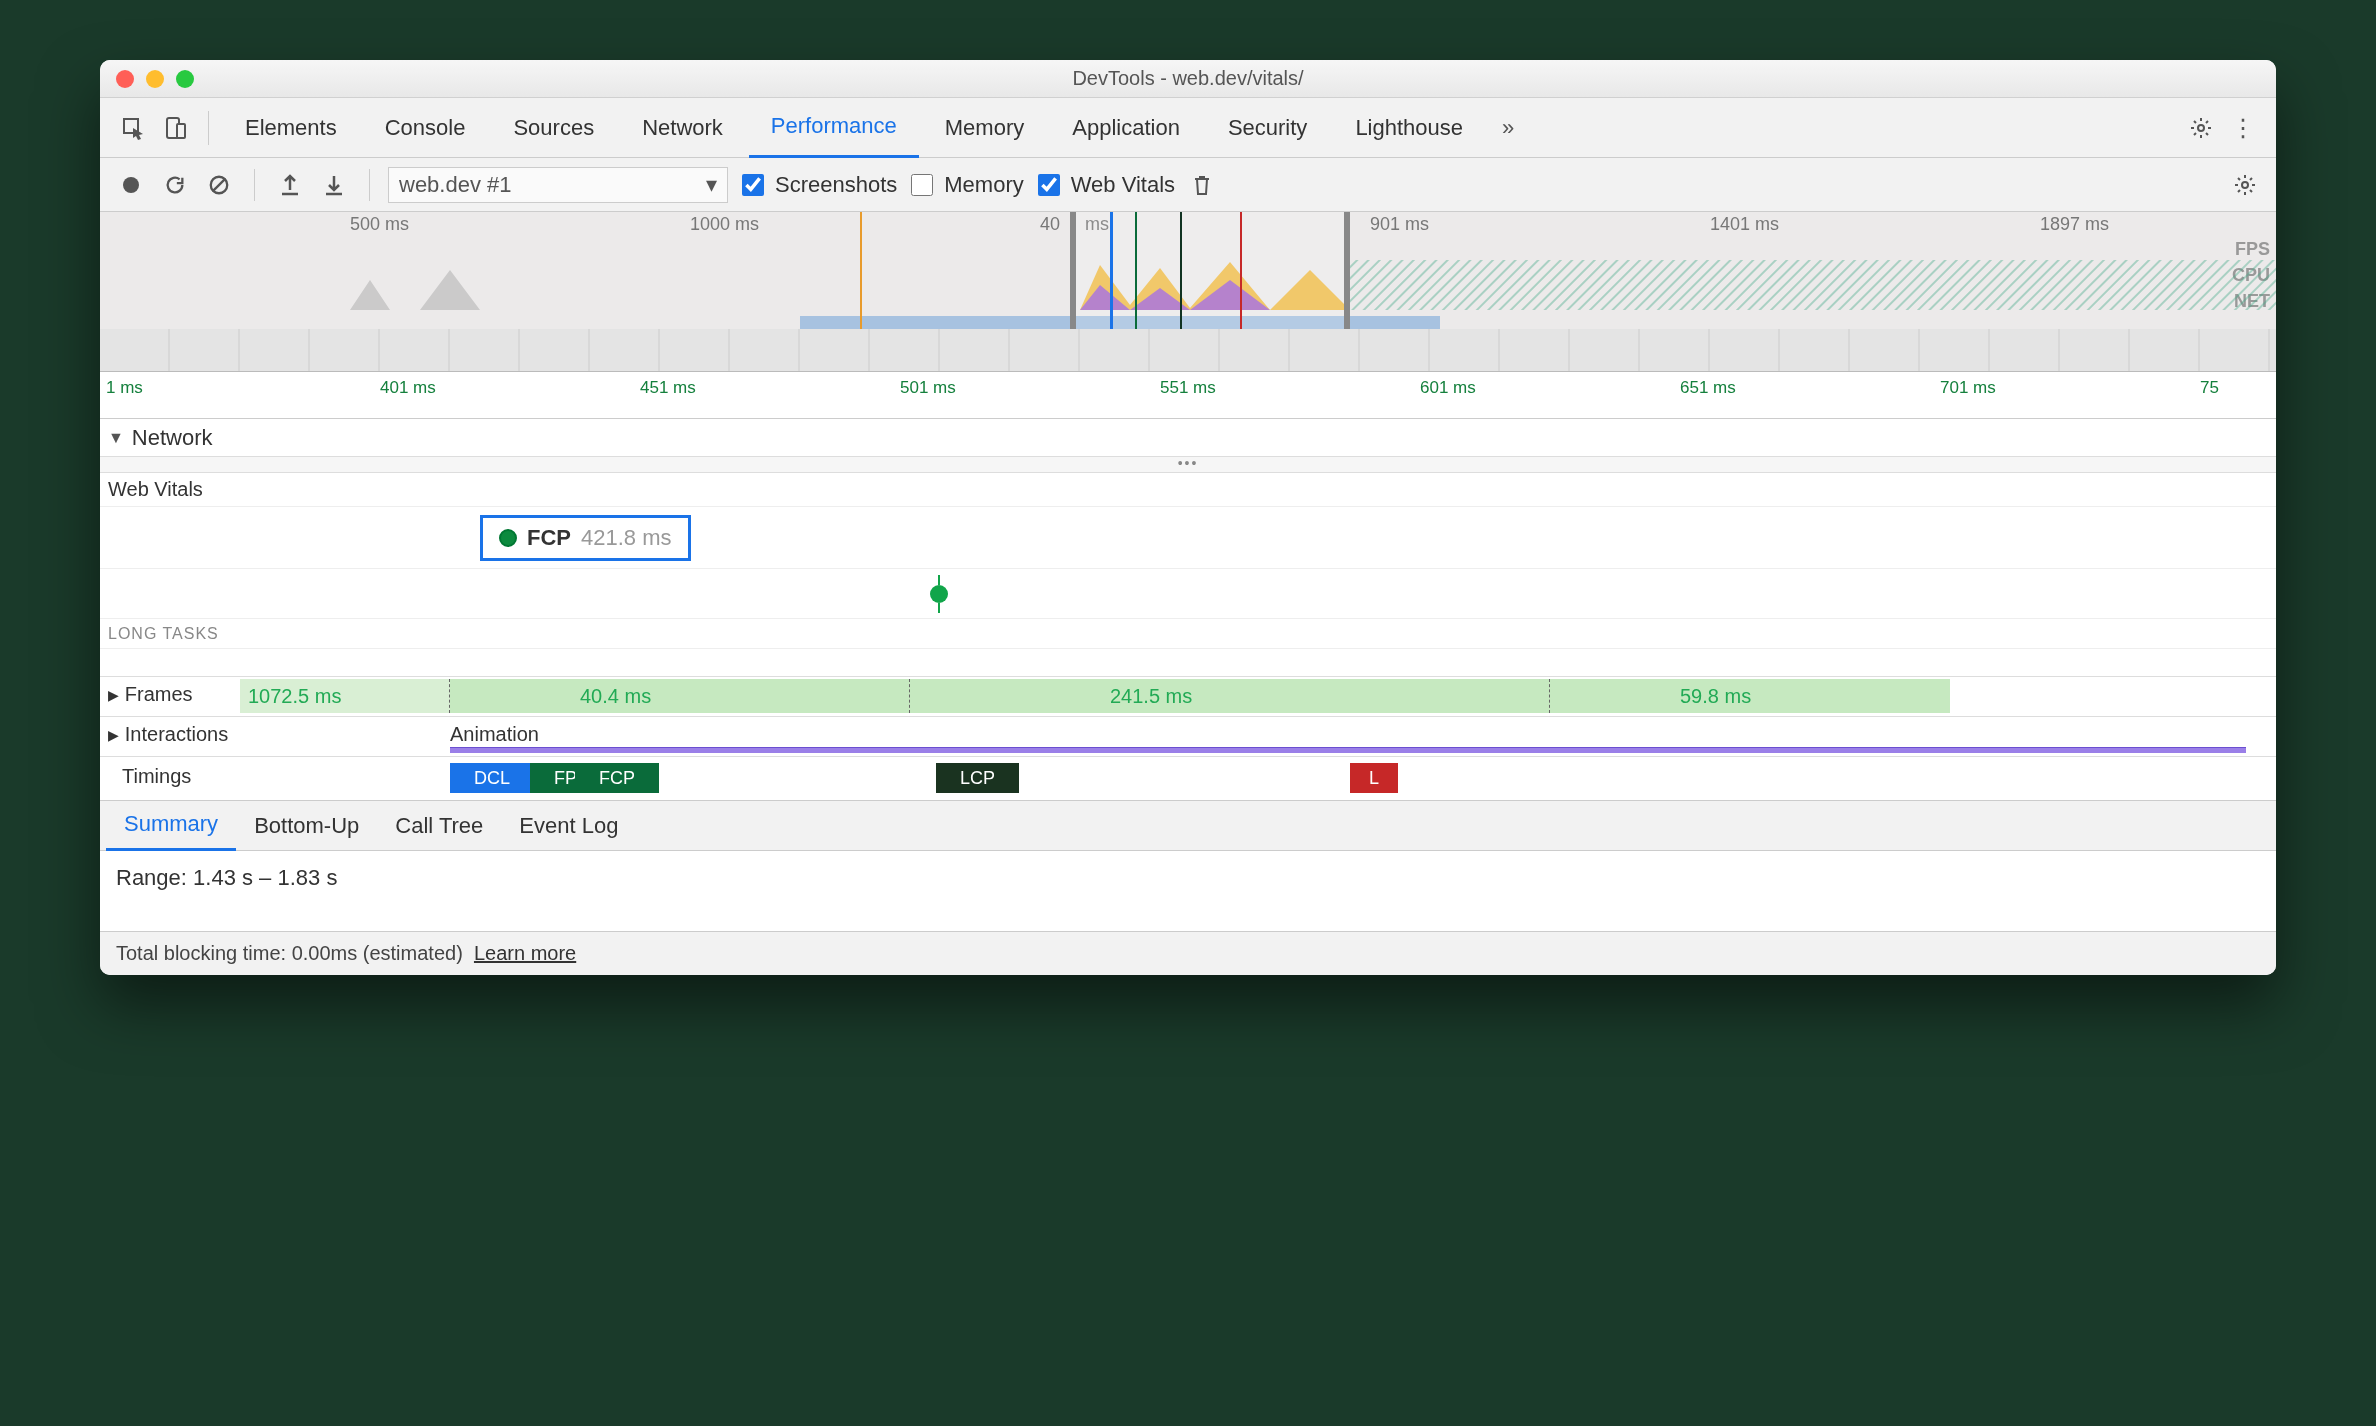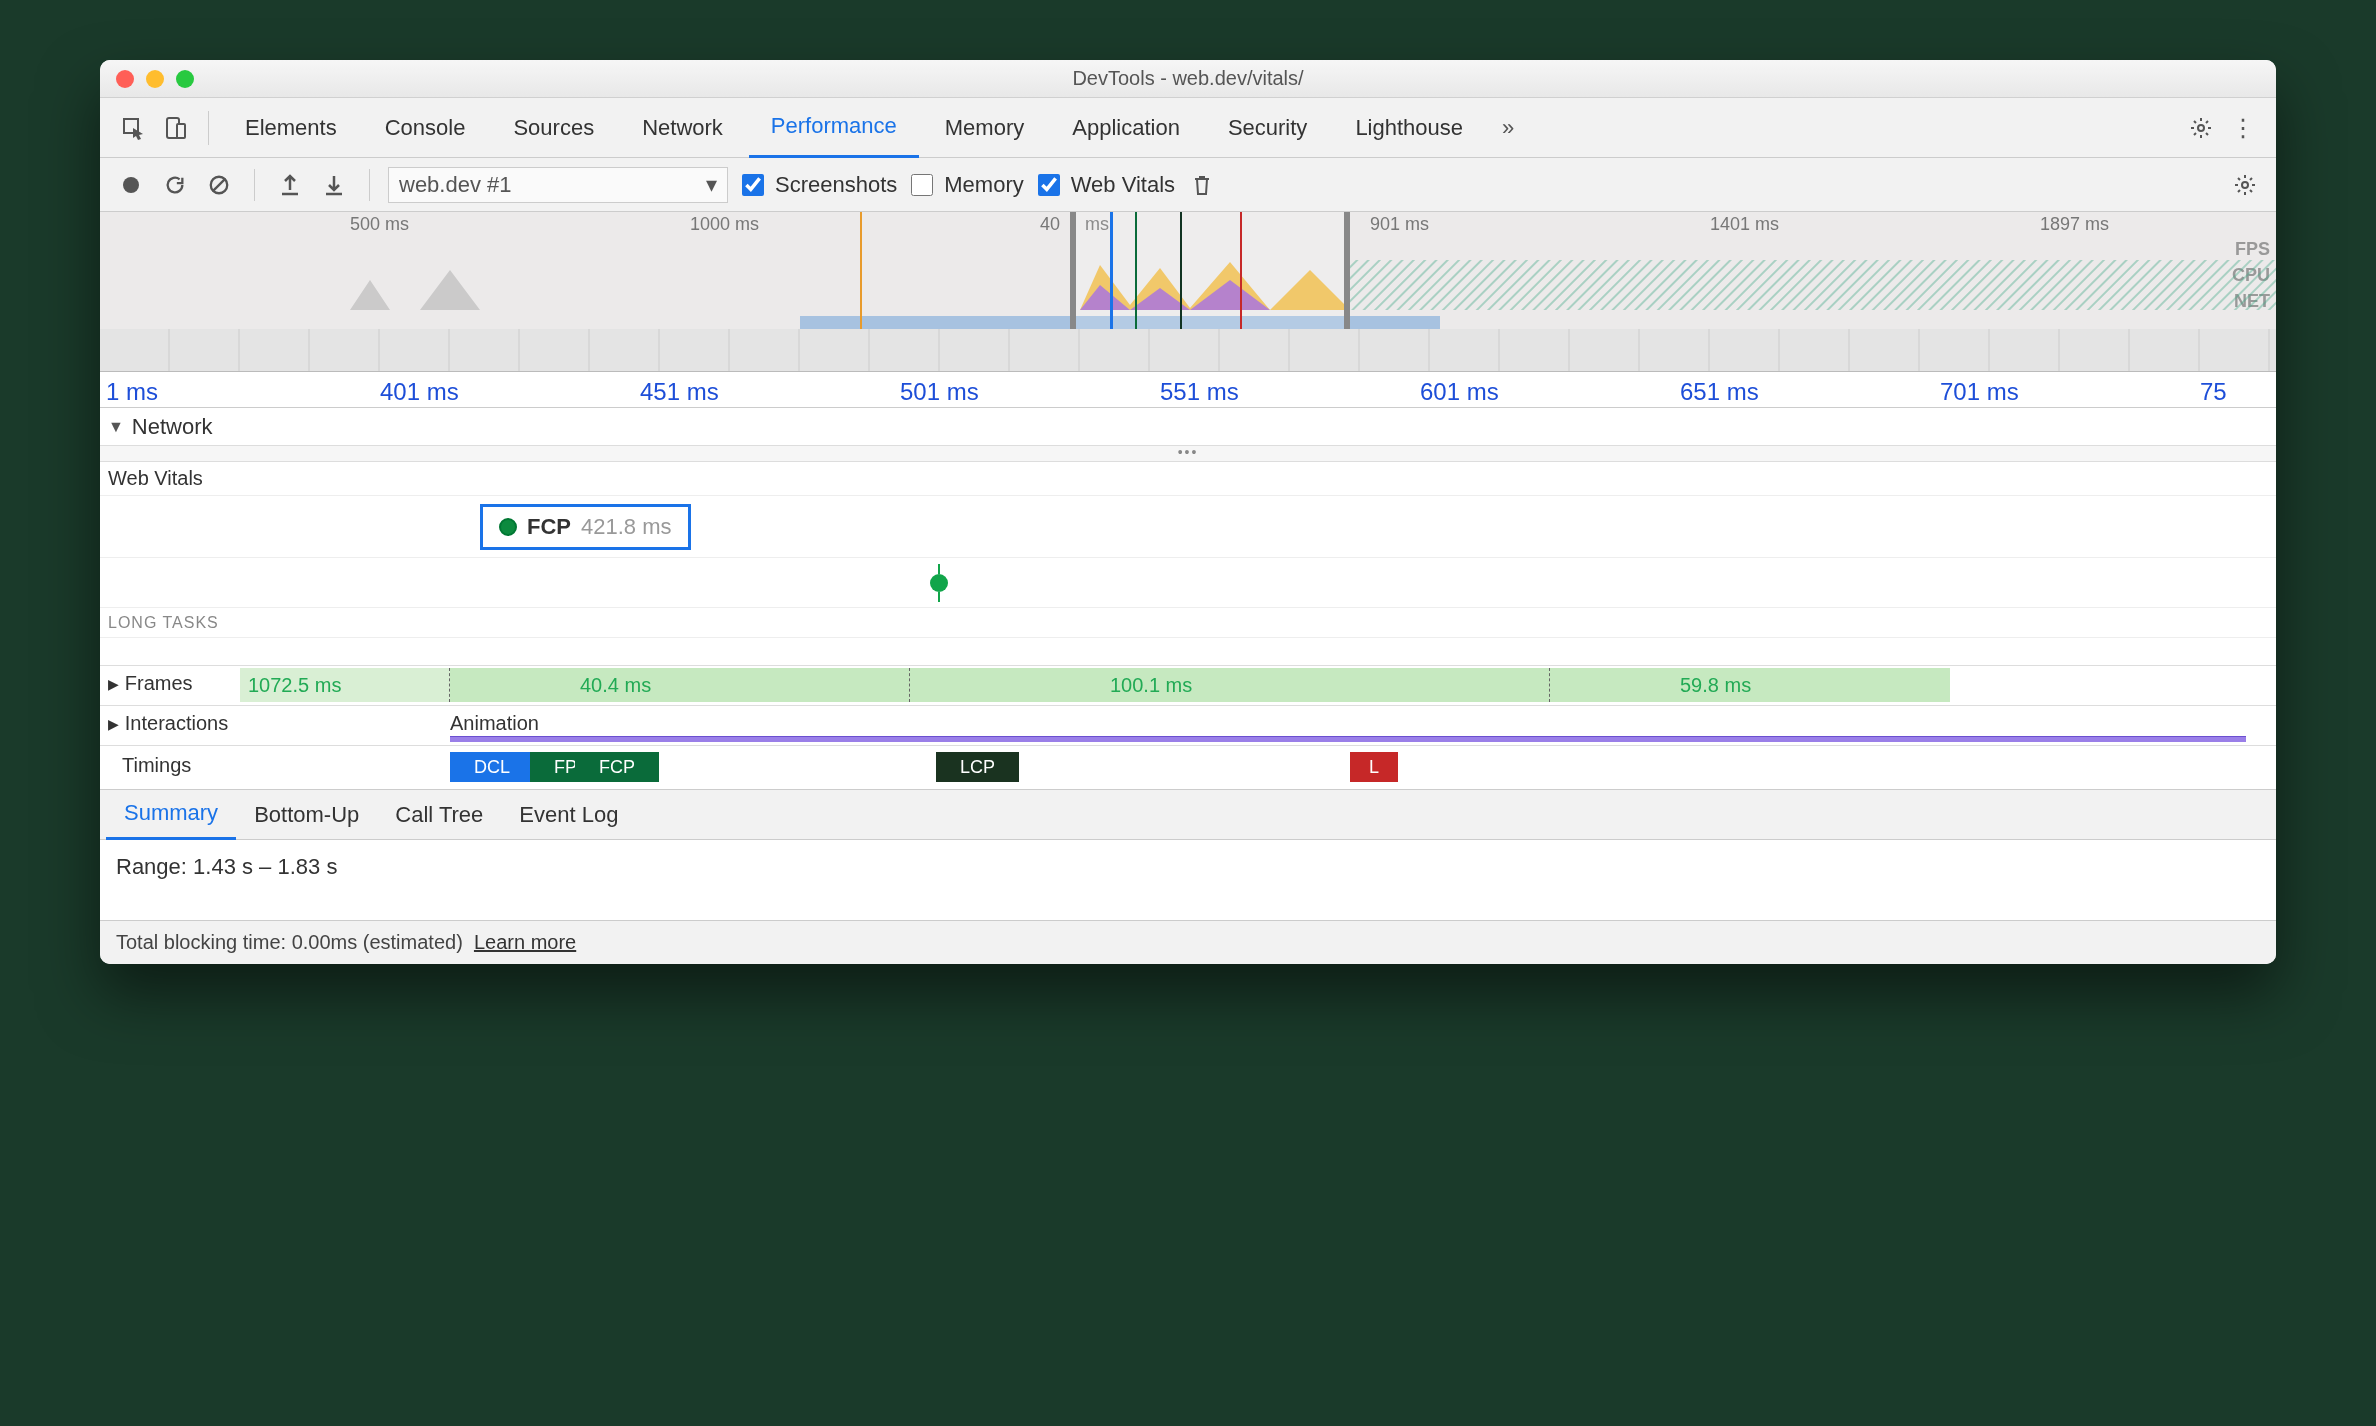--- a/index.html
+++ b/index.html
@@ -80,22 +80,22 @@
   .ov-ticks { position:absolute; top:2px; left:0; right:0; height:20px;}
   .ov-tick { position:absolute; top:0; font-size:18px;}
   .ov-labels { position:absolute; right:6px; top:24px; text-align:right; color:#999; font-weight:bold; line-height:26px; font-size:18px;}
   .ov-window { position:absolute; top:0; bottom:0; border-left:6px solid #888; border-right:6px solid #888; background:rgba(255,255,255,0.15);}
   .ov-cpu { position:absolute; left:0; right:0; top:48px; height:50px; }
   .ov-net { position:absolute; left:0; right:0; top:104px; height:16px; background:#7aa7d9; opacity:.6;}
   .ov-film { position:absolute; left:0; right:0; bottom:0; height:42px; background:repeating-linear-gradient(90deg,#e4e4e4 0 68px,#d8d8d8 68px 70px);}
   .vline { position:absolute; top:0; bottom:42px; width:2px;}
   
   .ruler {
-    height:36px; background:#fff; border-bottom:1px solid #ccc; position:relative;
-    font-size:24px; color:#1d4ed8;
+    height:47px; background:#fff; border-bottom:1px solid #ccc; position:relative;
+    font-size:17px; color:#15803d;
   }
   .ruler .rt { position:absolute; top:6px; }
   
   .row {
     height:38px; border-bottom:1px solid #ddd; display:flex;align-items:center;
     padding-left:8px; font-size:22px; background:#fff;
   }
   .row .tri { margin-right:8px; color:#555; font-size:16px;}
   .divider-dots { height:16px; text-align:center; color:#888; background:#f6f6f6; border-bottom:1px solid #ddd; letter-spacing:2px; font-size:14px; line-height:12px;}
   
@@ -325,21 +325,21 @@
         <span class="tri" style="font-size:14px">▶</span>
         <span>Frames</span>
       </div>
     <div class="frame-blk" style="left:140px; width:210px; background:#d9efd4;">
         <span>1072.5 ms</span>
       </div>
     <div class="frame-blk" style="left:350px; width:460px;">
         <span style="position:absolute;left:130px">40.4 ms</span>
       </div>
     <div class="frame-blk" style="left:810px; width:640px;">
-        <span style="position:absolute;left:200px">100.1 ms</span>
+        <span style="position:absolute;left:200px">241.5 ms</span>
       </div>
     <div class="frame-blk" style="left:1450px; width:400px;border-right:none;">
         <span style="position:absolute;left:130px">59.8 ms</span>
       </div>
   </div>
 
   <div class="inter-row">
     <div class="label">
         <span class="tri" style="font-size:14px">▶</span>
         <span>Interactions</span>

